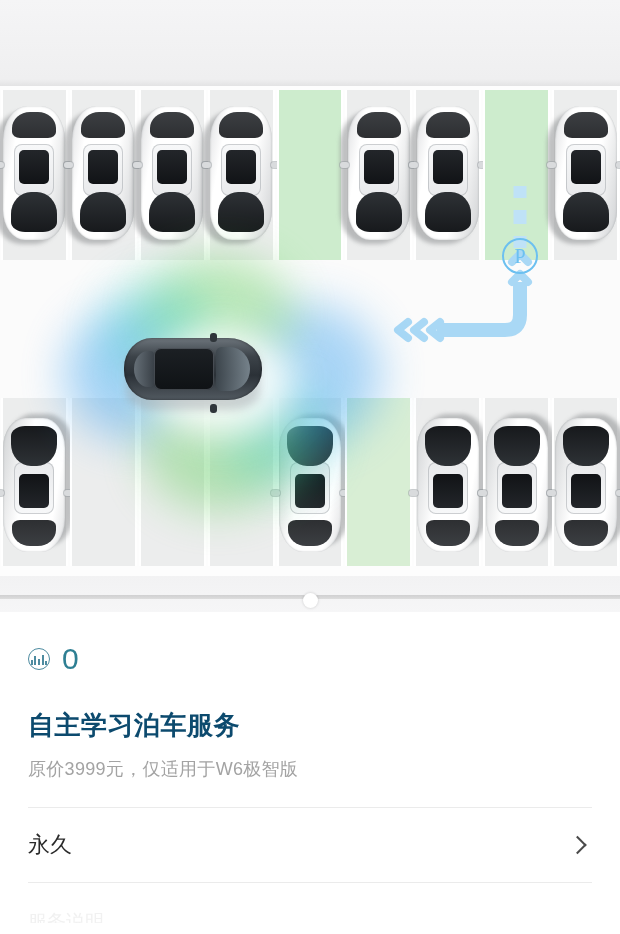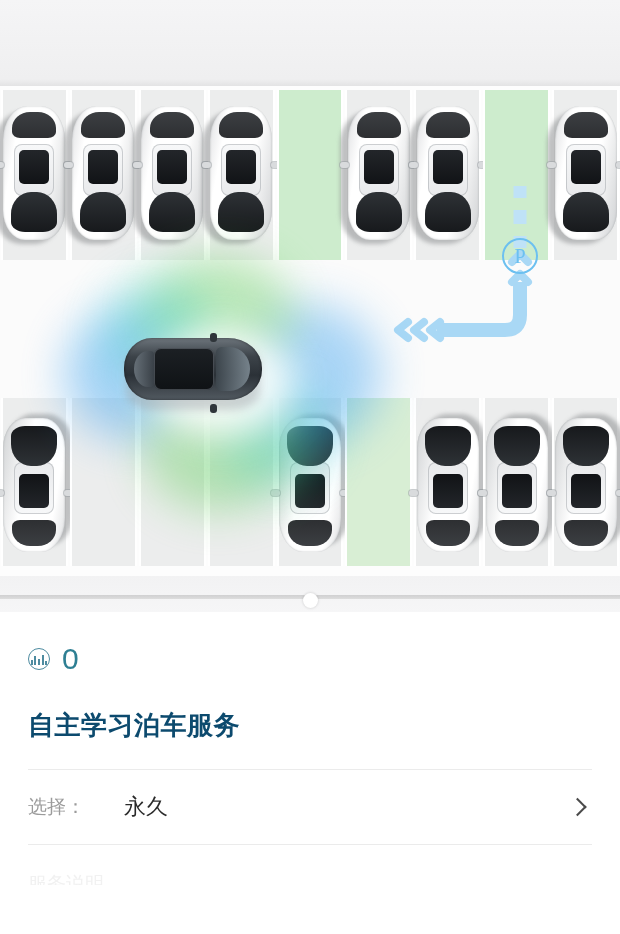--- a/index.html
+++ b/index.html
@@ -507,25 +507,25 @@
           <i></i>
           <i></i>
           <i></i>
           <i></i>
       </span>
       <span class="price-amount">0</span>
     </div>
 
     <div class="title">自主学习泊车服务</div>
 
+    <div class="subtitle">原价3999元，仅适用于W6极智版</div>
 
     <div class="divider"></div>
 
     <div class="select-row">
-      <span class="select-label">选择：</span>
       <span class="select-value">永久</span>
       <span class="chevron"></span>
     </div>
 
     <div class="divider2"></div>
 
     <div class="next-row">
       <span class="ghost">服务说明</span>
     </div>
   </div>

